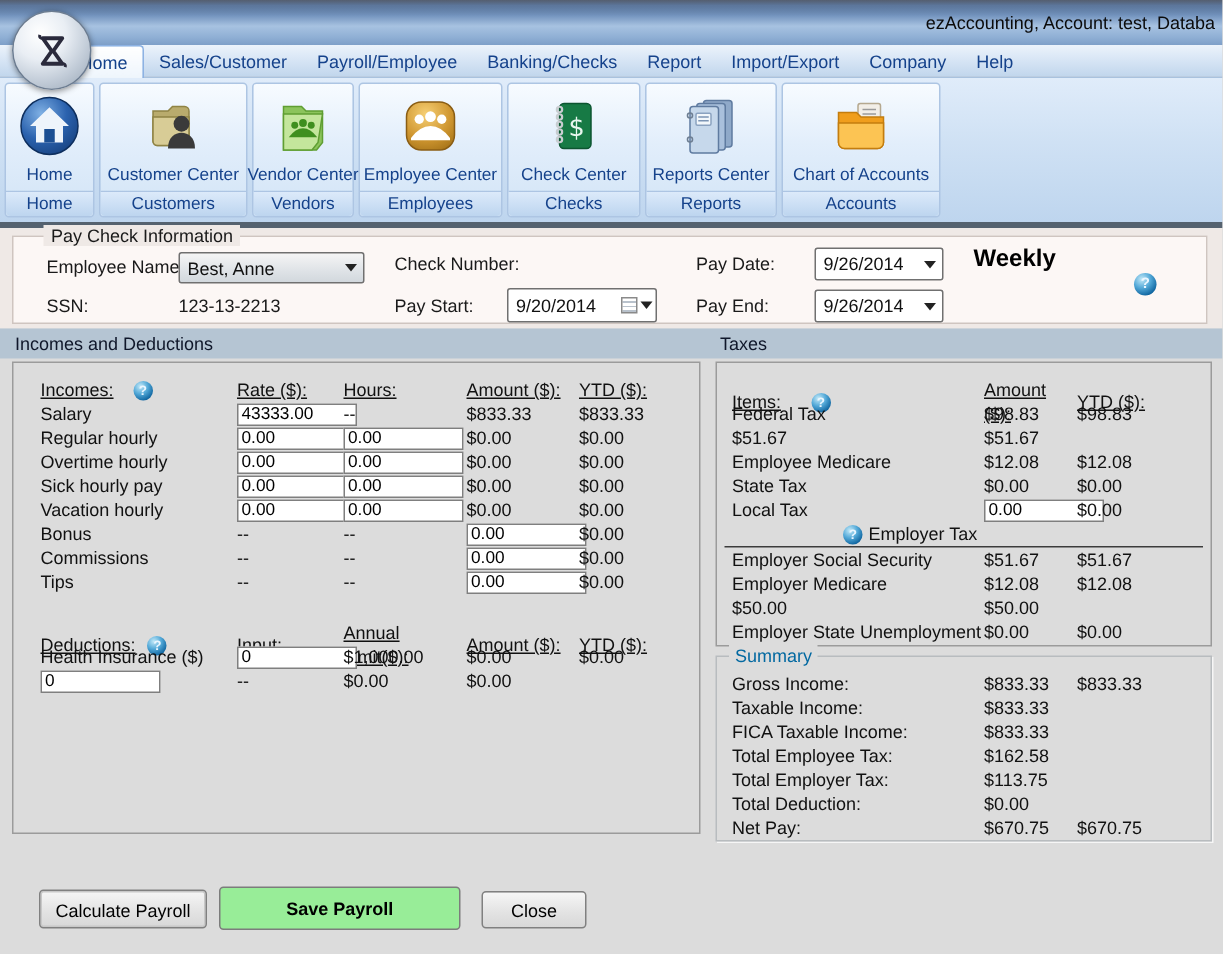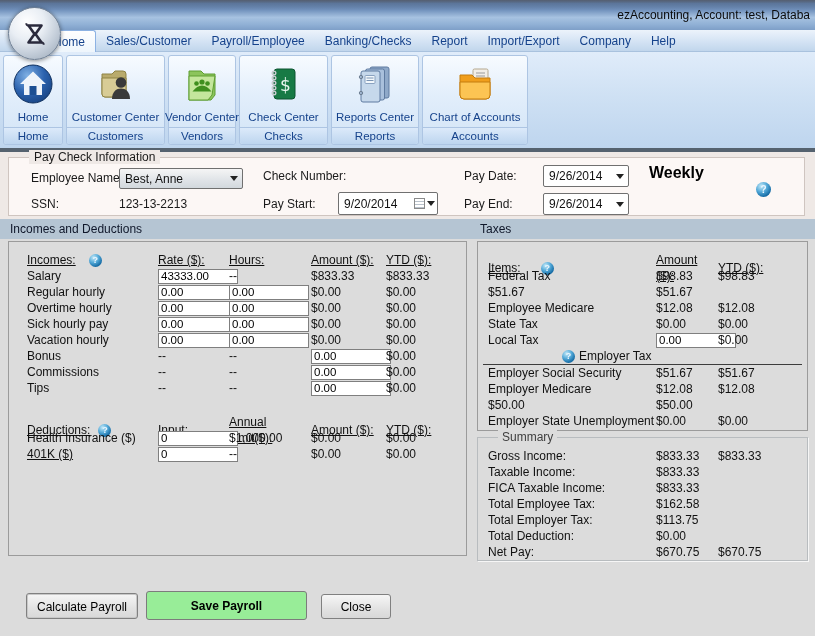--- a/index.html
+++ b/index.html
@@ -63,21 +63,21 @@
   
   .sect-header { position:absolute; left:0; top:219px; width:815px; height:20px; background:#b5c5d3; }
   .sect-header span { position:absolute; top:0; line-height:20px; color:#0f172a; }
   
   .left-panel { position:absolute; left:8px; top:241px; width:459px; height:315px;
     background:#dcdcdc; border:1px solid #9b9b9b; padding-top:10px; }
   .right-panel { position:absolute; left:477px; top:241px; width:331px; height:190px;
     background:#dcdcdc; border:1px solid #9b9b9b; padding-top:10px; }
   .summary-box { position:absolute; left:477px; top:437px; width:331px; height:124px;
     background:#dcdcdc; border:1px solid #b8bcbf; box-shadow:1px 1px 0 #f6f6f6; padding-top:10px; }
-  .sum-legend { position:absolute; left:20px; top:-8px; background:#dcdcdc; padding:0 4px; color:#404040; }
+  .sum-legend { position:absolute; left:8px; top:-8px; background:#dcdcdc; padding:0 4px; color:#0369a1; }
   .grid-l { display:grid; grid-template-columns:131px 71px 82px 75px auto; padding-left:18px;
     height:16px; line-height:16px; align-items:center; }
   .grid-r { display:grid; grid-template-columns:168px 62px auto; padding-left:10px;
     height:16px; line-height:16px; align-items:center; }
   .hdr span.ul, .ul { text-decoration:underline; }
   .spacer18 { height:18px; }
   .fld { width:80px; height:15px; border:1px solid #7f7f7f; background:#fff; padding:0 2px;
     font-family:"Liberation Sans", sans-serif; font-size:11.5px; }
   .emp-tax-hdr { height:17px; line-height:16px; margin:0 5px; border-bottom:1px solid #3c3c3c;
     padding-left:79px; display:flex; align-items:center; gap:4px; }
@@ -161,20 +161,40 @@
           <circle cx="16.5" cy="21.5" r="2.3" fill="#3f8f1f"></circle>
           <circle cx="22" cy="20" r="2.6" fill="#3f8f1f"></circle>
           <circle cx="27.5" cy="21.5" r="2.3" fill="#3f8f1f"></circle>
           <path d="M12.5 29.5 q4.5 -6 9.5 -6 q5 0 9.5 6 Z" fill="#3f8f1f"></path>
         </svg>
       </div>
       <div class="rb-label">Vendor Center</div>
       <div class="rb-group">Vendors</div>
     </div>
 
+    <div class="rb-btn" style="width:96px">
+      <div class="rb-icon">
+        <svg width="44" height="44" viewBox="0 0 44 44">
+          <defs>
+              <radialGradient id="gEmp" cx="40%" cy="25%" r="95%">
+            <stop offset="0%" stop-color="#f6cf74"></stop>
+                <stop offset="55%" stop-color="#cf9630"></stop>
+                <stop offset="100%" stop-color="#9a6a12"></stop>
+          </radialGradient>
+            </defs>
+          <rect x="6" y="6" width="32" height="32" rx="10" fill="url(#gEmp)" stroke="#8a5d14"></rect>
+          <circle cx="14.5" cy="17.5" r="3.1" fill="#fff"></circle>
+          <circle cx="29.5" cy="17.5" r="3.1" fill="#fff"></circle>
+          <circle cx="22" cy="15.8" r="3.6" fill="#fff"></circle>
+          <path d="M9 30 q6 -8 13 -8 q7 0 13 8 v1.5 H9 Z" fill="#fff"></path>
+        </svg>
+      </div>
+      <div class="rb-label">Employee Center</div>
+      <div class="rb-group">Employees</div>
+    </div>
 
     <div class="rb-btn" style="width:89px">
       <div class="rb-icon">
         <svg width="44" height="44" viewBox="0 0 44 44">
           <rect x="12" y="7" width="21" height="30" rx="3" fill="#177a45" stroke="#0c5530"></rect>
           <g fill="none" stroke="#c9cdd1" stroke-width="1.4">
             <circle cx="12" cy="11" r="1.8"></circle>
               <circle cx="12" cy="16" r="1.8"></circle>
               <circle cx="12" cy="21" r="1.8"></circle>
             <circle cx="12" cy="26" r="1.8"></circle>
@@ -351,21 +371,20 @@
         <span class="ul">YTD ($):</span>
       </div>
       <div class="grid-l">
         <span>Health Insurance  ($)</span>
         <input class="fld" value="0" style="">
         <span>$1,000.00</span>
         <span>$0.00</span>
         <span>$0.00</span>
       </div>
       <div class="grid-l">
-        <span class="ulink">401K  ($)</span>
         <input class="fld" value="0" style="">
         <span>--</span>
         <span>$0.00</span>
         <span>$0.00</span>
       </div>
     </div>
 </div>
 
 <div class="right-panel">
   <div id="tax-rows">

